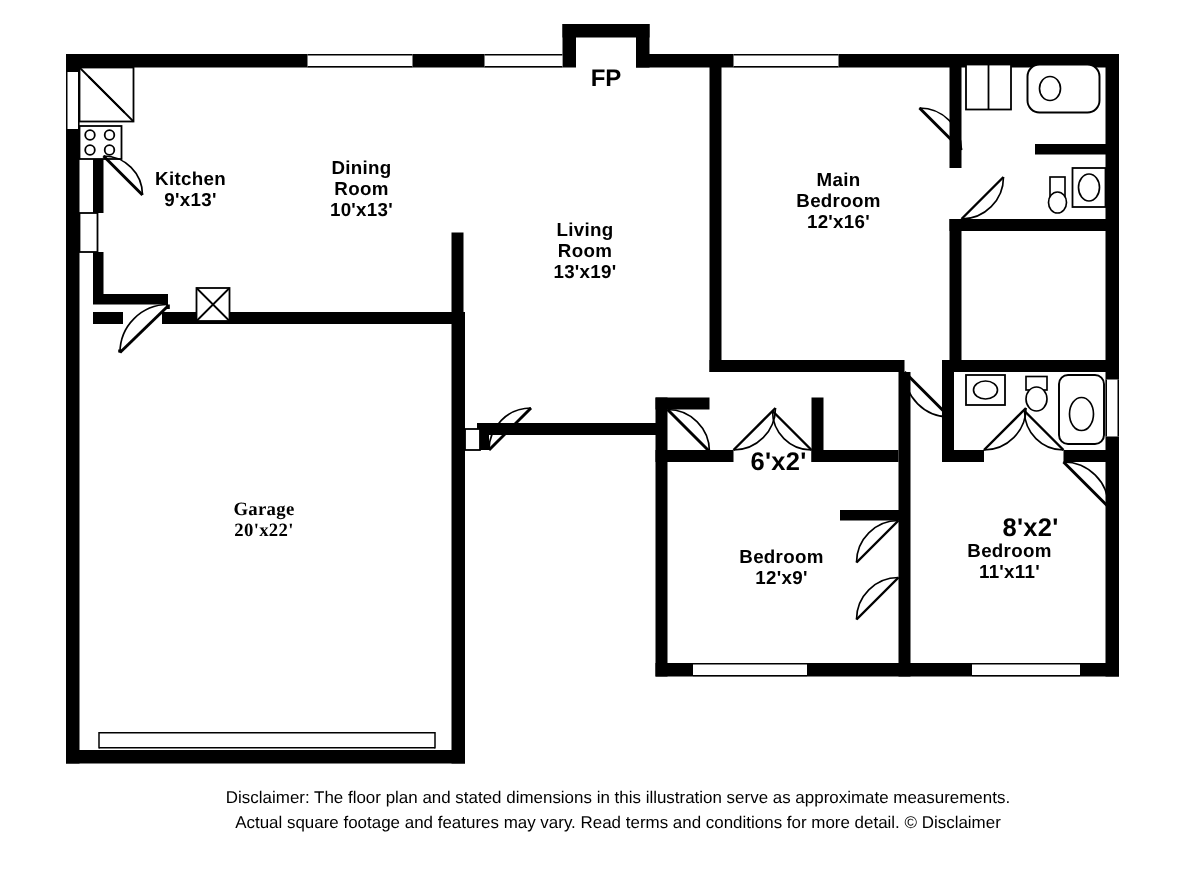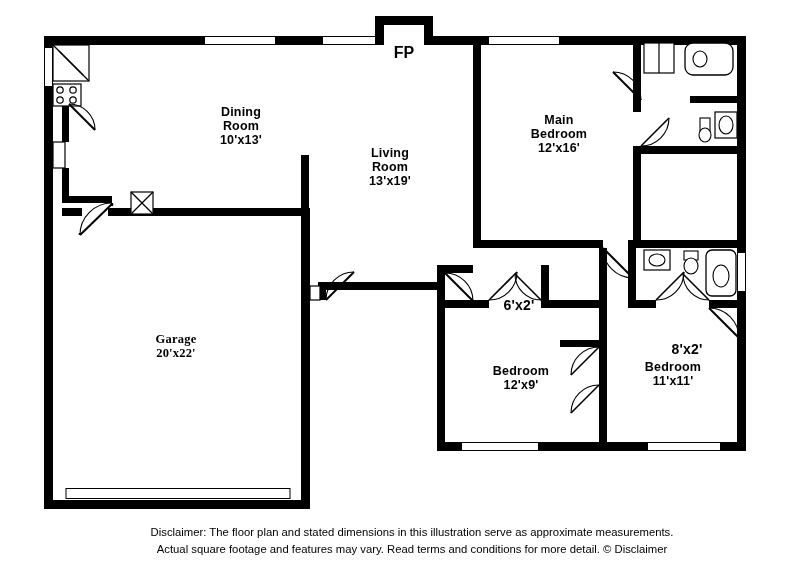--- a/index.html
+++ b/index.html
@@ -25,21 +25,21 @@
   }
   .label {
     position: absolute;
     text-align: center;
     font-weight: bold;
     line-height: 1.12;
     letter-spacing: 0.2px;
     white-space: pre-line;
   }
   .lbl-room { font-size: 12.5px; }
-  .lbl-small { font-size: 14px; }
+  .lbl-small { font-size: 17px; }
   .lbl-fp {
     position: absolute;
     font-size: 16px;
     font-weight: bold;
     text-align: center;
   }
   .disclaimer {
     position: absolute;
     left: 12px;
     width: 800px;
@@ -230,20 +230,22 @@
       <rect x="644" y="250" width="26" height="20" fill="#fff" stroke="#000" stroke-width="1.2"></rect>
       <ellipse cx="657" cy="260" rx="8" ry="6" fill="#fff" stroke="#000" stroke-width="1.1"></ellipse>
 
       <line x1="66" y1="488" x2="66" y2="499" stroke="#000" stroke-width="1"></line>
       <line x1="290" y1="488" x2="290" y2="499" stroke="#000" stroke-width="1"></line>
     </g>
   </svg>
 
   <div class="lbl-fp" style="left:380px; top:44px; width:48px;">FP</div>
 
+  <div class="label lbl-room" style="left:72px; top:112px; width:110px;">Kitchen
+9'x13'</div>
   <div class="label lbl-room" style="left:186px; top:105px; width:110px;">Dining
 Room
 10'x13'</div>
   <div class="label lbl-room" style="left:336px; top:146px; width:108px;">Living
 Room
 13'x19'</div>
   <div class="label lbl-room" style="left:504px; top:113px; width:110px;">Main
 Bedroom
 12'x16'</div>
   <div class="label lbl-room" style="left:121px; top:332px; width:110px;font-family:Liberation Serif, serif;">Garage

